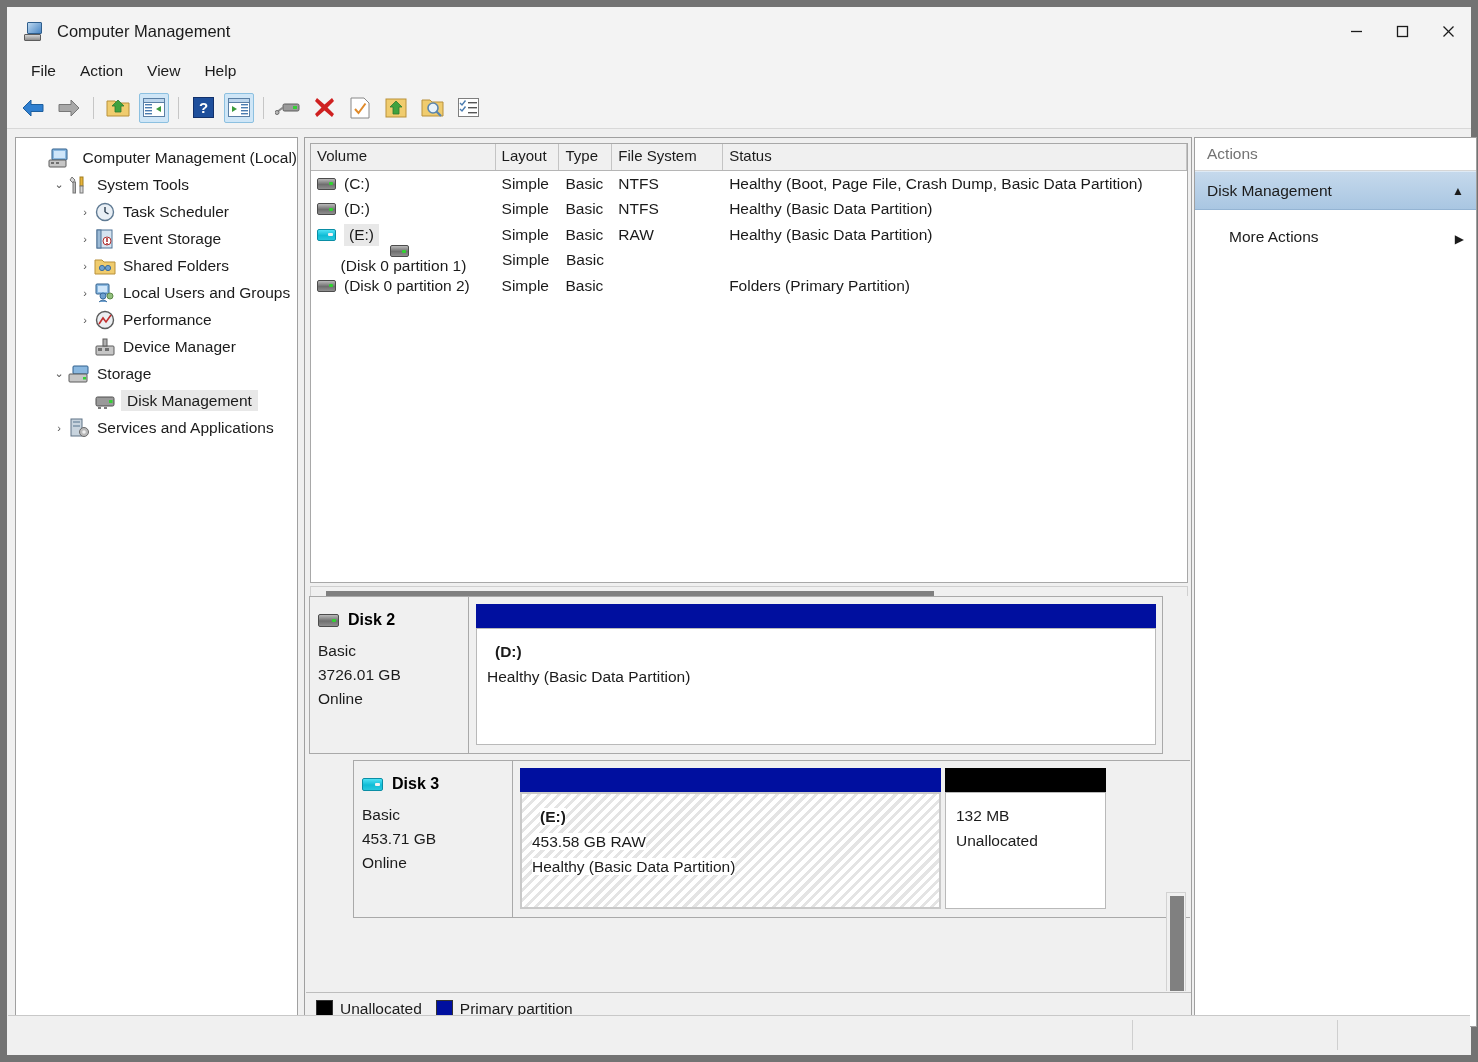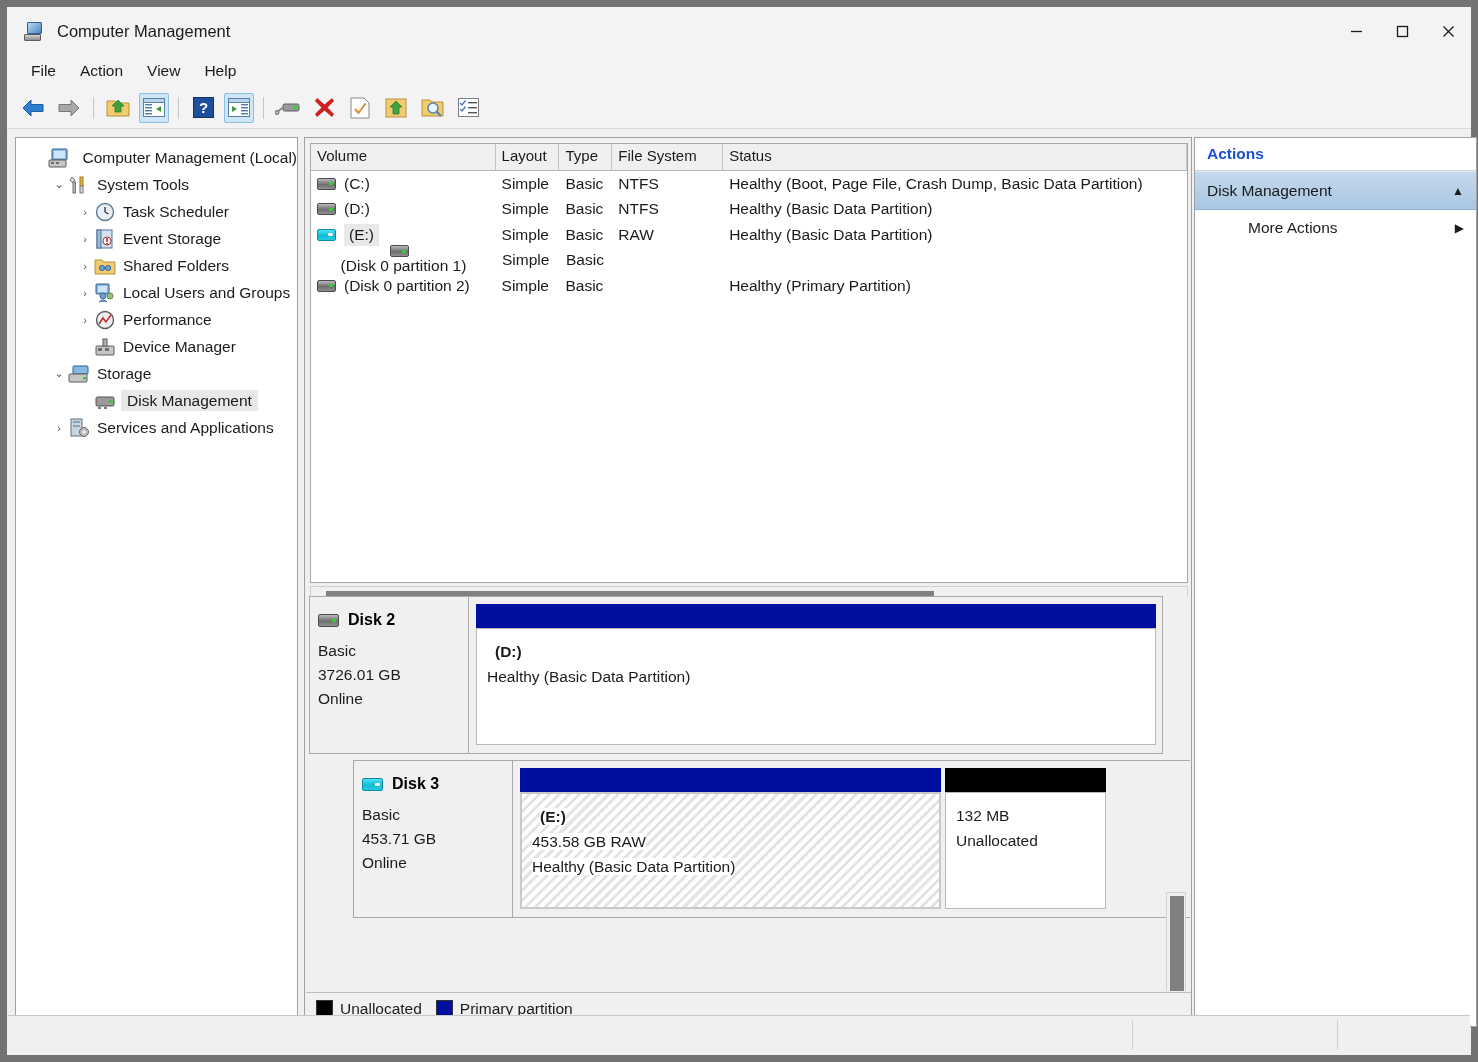--- a/index.html
+++ b/index.html
@@ -110,28 +110,28 @@
   .vthumb{position:absolute;left:3px;width:14px;background:#808080;}
 
   
   .legend{position:absolute;left:1px;bottom:1px;width:884px;height:32px;background:#f0f0f0;
           border-top:1px solid #bdbdbd;display:flex;align-items:center;padding-left:10px;}
   .lg{display:flex;align-items:center;margin-right:14px;font-size:15.5px;color:#1b1b1b;}
   .lgsw{width:17px;height:19px;margin-right:7px;border:1px solid #333;box-sizing:border-box;}
 
   
   .act-head{height:32px;display:flex;align-items:center;padding-left:12px;
-            font-weight:bold;font-size:15.5px;color:#1d4ed8;background:#fff;
+            font-weight:normal;font-size:15.5px;color:#737373;background:#fff;
             border-bottom:1px solid #d6d6d6;}
   .act-bar{height:37px;display:flex;align-items:center;padding:0 12px;
            background:linear-gradient(to bottom,#c5d9ec,#a9c6e2);
            border-top:1px solid #dfeaf5;border-bottom:1px solid #94b4d3;
            font-size:15.5px;color:#1b1b1b;}
   .act-bar .caret{margin-left:auto;font-size:12px;}
-  .act-item{height:36px;display:flex;align-items:center;padding:0 12px 0 34px;font-size:15.5px;color:#1b1b1b;margin-left:19px;}
+  .act-item{height:36px;display:flex;align-items:flex-end;padding:0 12px 0 34px;font-size:15.5px;color:#1b1b1b;}
   .act-item .caret{margin-left:auto;font-size:12px;}
 
   
   .statusbar{position:absolute;left:1px;right:1px;bottom:1px;height:38px;background:#f0f0f0;
              border-top:1px solid #c8c8c8;display:flex;}
   .sb-cell{height:100%;box-sizing:border-box;}
   .sb-div{width:1px;background:#cfcfcf;margin:4px 0;}
 
   
   .i-drive{position:absolute;inset:0;border-radius:2px;
@@ -462,21 +462,21 @@
               <div class="drvico">
                 <div class="i-drive">
                   <div class="led"></div>
                 </div>
               </div>
               <span class="vname">(Disk 0 partition 2)</span>
             </div>
             <div class="vc" style="width: 64px;">Simple</div>
             <div class="vc" style="width: 53px;">Basic</div>
             <div class="vc" style="width: 111px;"></div>
-            <div class="vc" style="width: 465px;">Healthy (Primary Partition)</div>
+            <div class="vc" style="width: 465px;">Folders (Primary Partition)</div>
           </div>
         </div>
     </div>
 
     <div class="hscroll">
       <div class="hthumb"></div>
     </div>
     <div class="split-h"></div>
 
     <div class="disks" id="disks-root">

